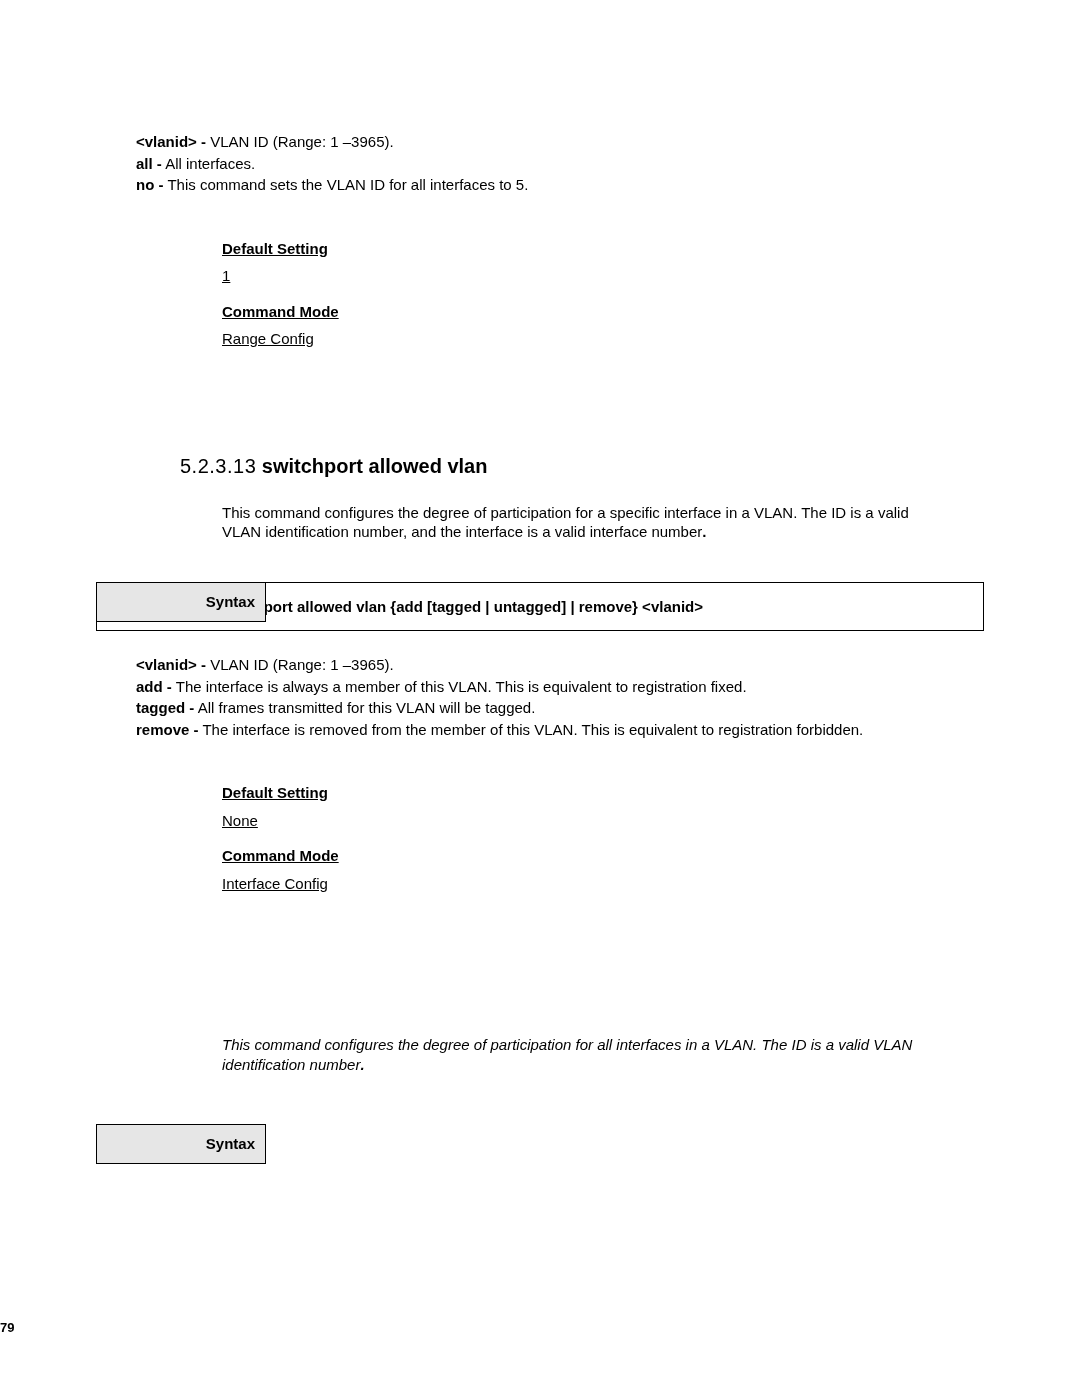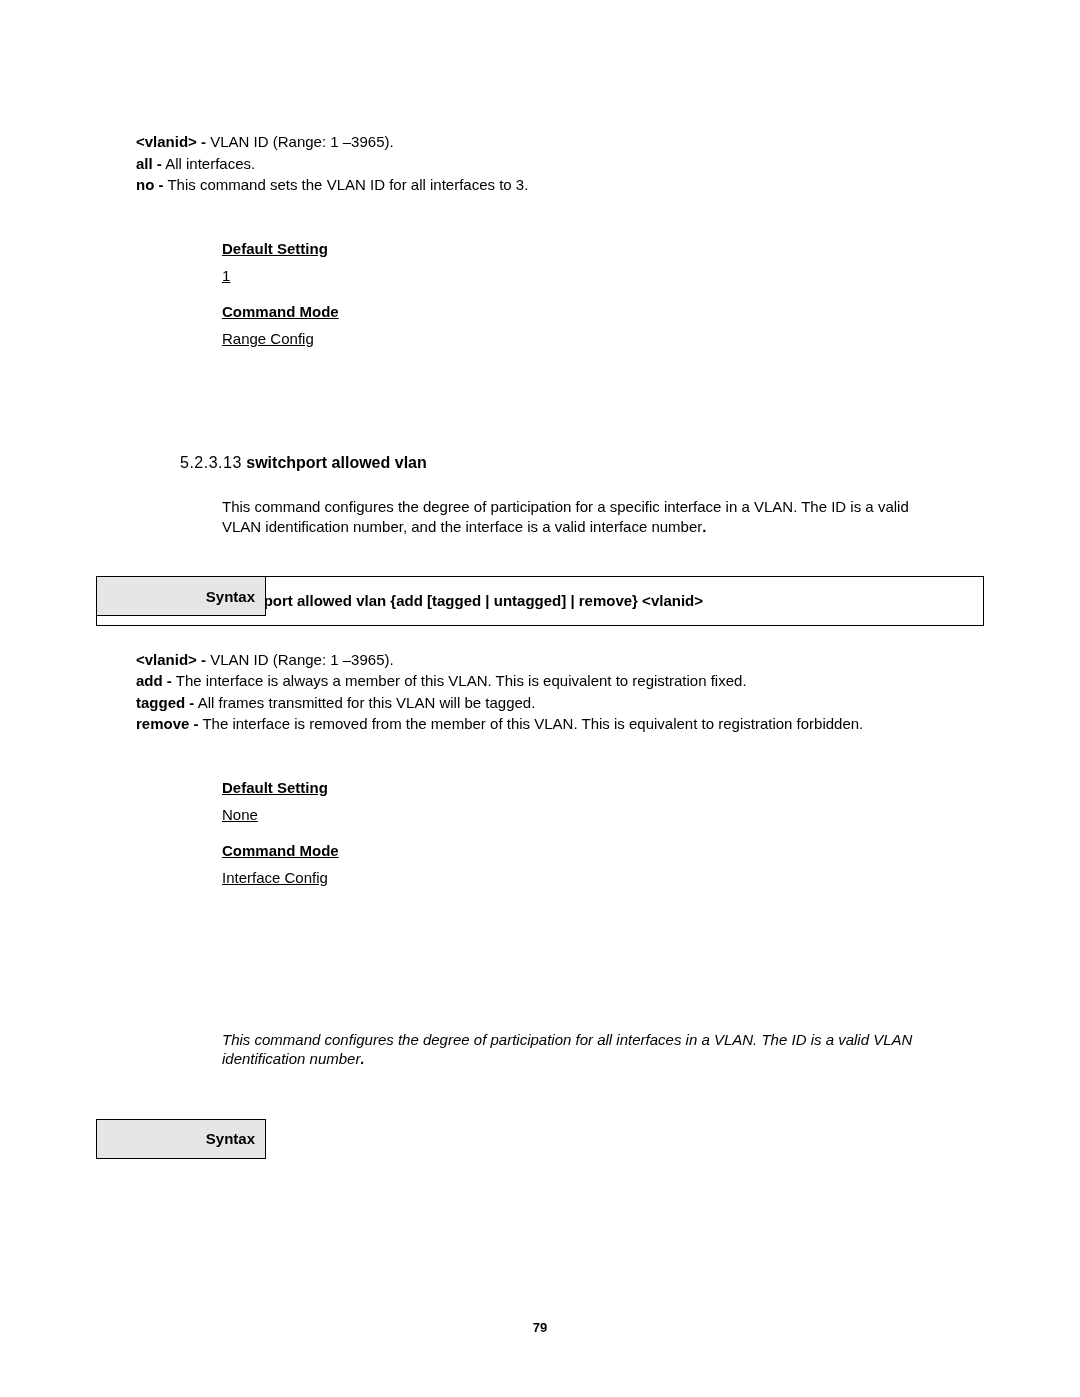--- a/index.html
+++ b/index.html
@@ -25,21 +25,21 @@
   .param-line b { font-weight: bold; }
   .indent-block {
     margin-left: 126px;
     margin-top: 44px;
     text-decoration: underline;
   }
   .indent-block .label { font-weight: bold; margin-bottom: 8px; }
   .indent-block .value { margin-bottom: 16px; }
   .section-heading {
     margin: 104px 0 24px 84px;
-    font-size: 16px;
+    font-size: 20px;
     font-weight: normal;
   }
   .section-heading .num { letter-spacing: 0.5px; }
   .section-heading .title { font-weight: bold; }
   .follow-para {
     margin-left: 126px;
     margin-right: 40px;
   }
   .syntax-box-wrap {
     margin: 40px 0 0 0;
@@ -76,40 +76,40 @@
     align-items: center;
     justify-content: flex-end;
     padding-right: 10px;
     font-weight: bold;
     margin-top: 50px;
   }
   .page-number {
     position: absolute;
     bottom: 60px;
     left: 0; right: 0;
-    text-align: center;
+    text-align: left;
     font-weight: bold;
     font-size: 13px;
   }
   .spacer-lg { height: 56px; }
 </style>
 </head>
 <body>
 
 <div class="page">
 
   <div class="body-block">
     <div class="param-line">
       <b>&lt;vlanid&gt; -</b><span> VLAN ID (Range: 1 –3965).</span>
     </div>
     <div class="param-line">
       <b>all -</b><span> All interfaces.</span>
     </div>
     <div class="param-line">
-      <b>no -</b><span> This command sets the VLAN ID for all interfaces to 3.</span>
+      <b>no -</b><span> This command sets the VLAN ID for all interfaces to 5.</span>
     </div>
   </div>
 
   <div class="indent-block">
     <div class="label">Default Setting</div>
     <div class="value">1</div>
     <div class="label">Command Mode</div>
     <div class="value">Range Config</div>
   </div>
 

